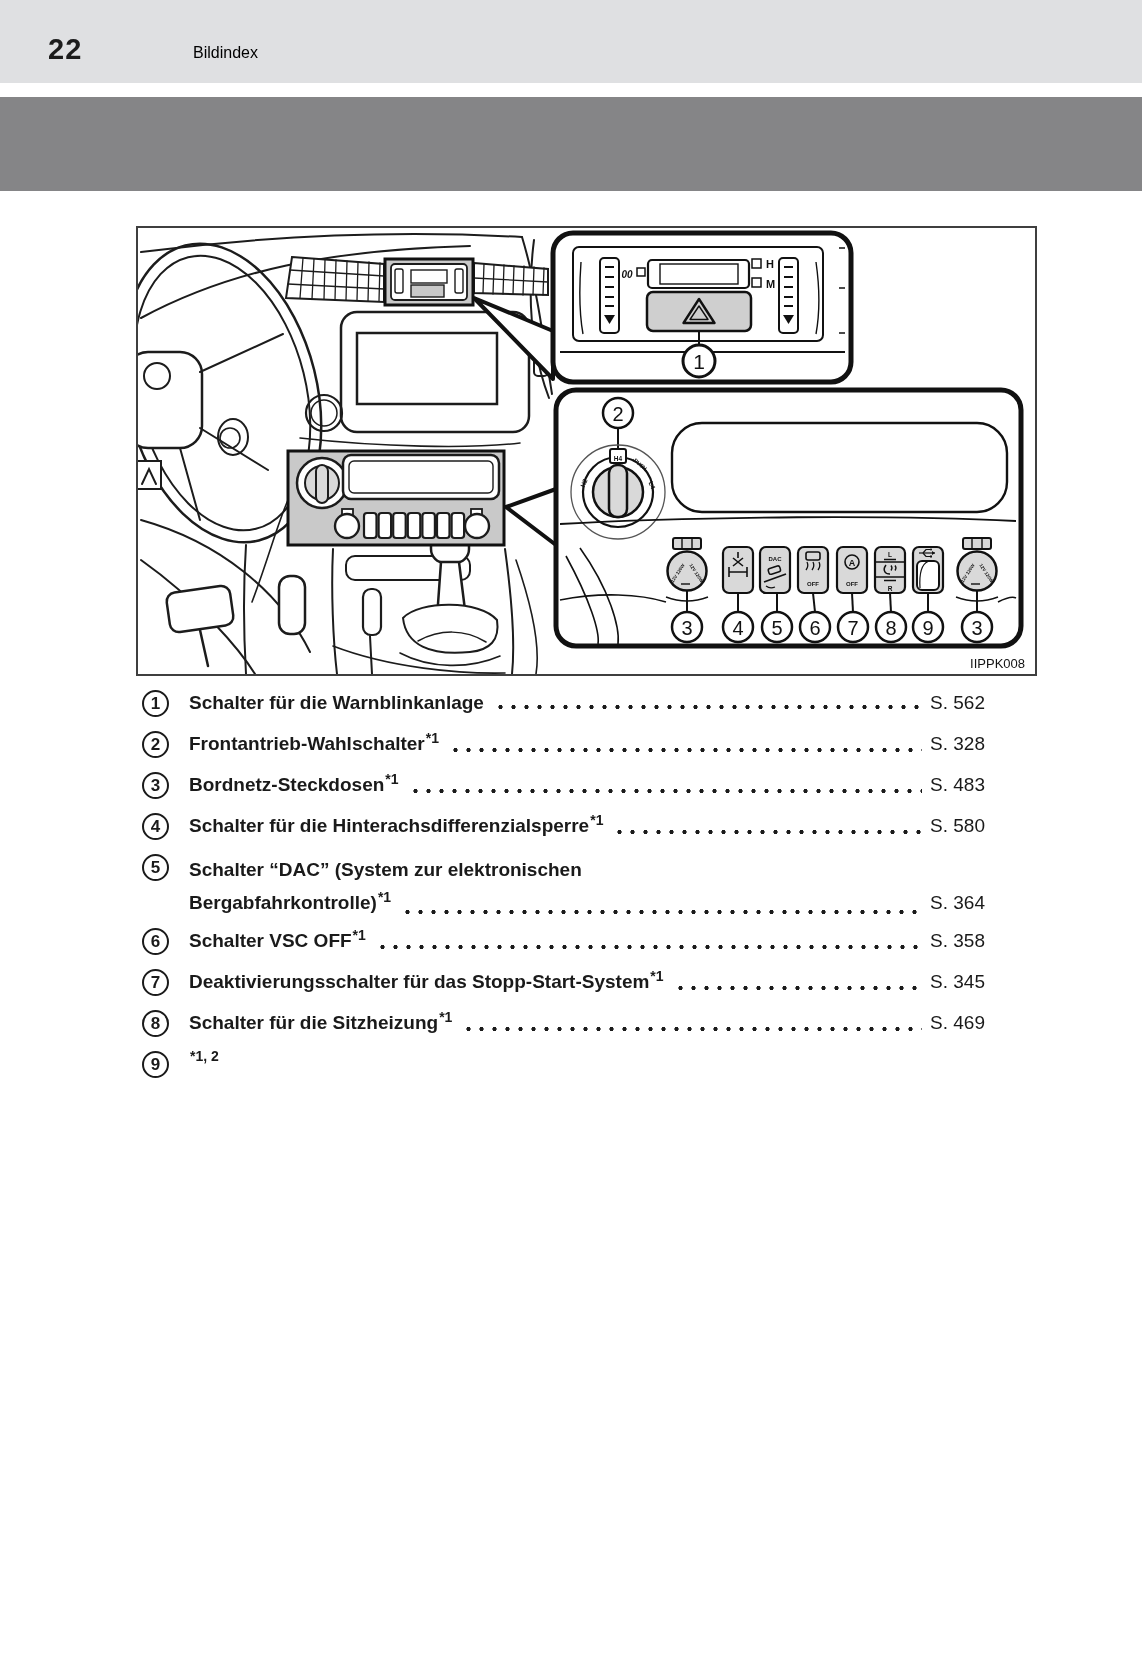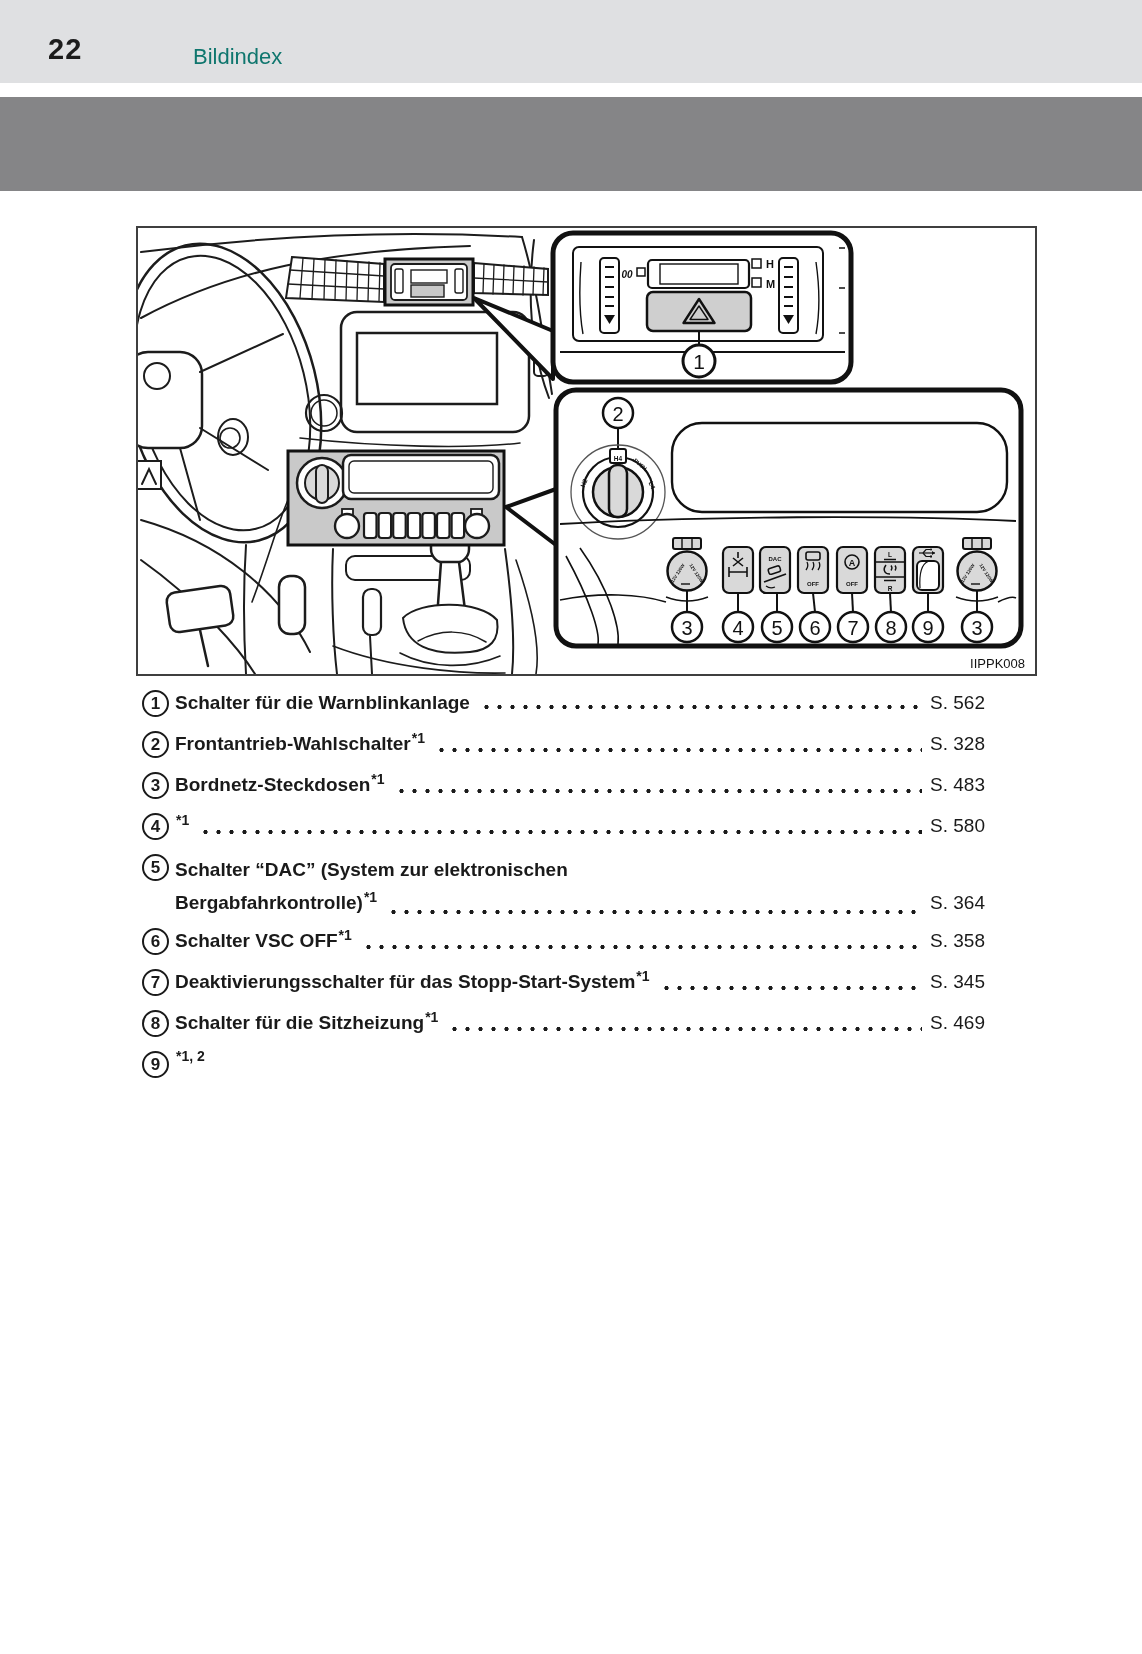--- a/index.html
+++ b/index.html
@@ -1,28 +1,28 @@
 <!DOCTYPE html>
 <html><head>
 <meta charset="utf-8">
 <style>
   html,body{margin:0;padding:0;background:#ffffff;}
   body{width:1142px;height:1654px;position:relative;font-family:"Liberation Sans",sans-serif;color:#1a1a1a;overflow:hidden;}
   .band-light{position:absolute;left:0;top:0;width:1142px;height:83px;background:#dfe0e2;}
   .band-dark{position:absolute;left:0;top:97px;width:1142px;height:94px;background:#858587;}
   .page-num{position:absolute;left:48px;top:33px;font-size:29px;font-weight:bold;color:#1c1c1c;letter-spacing:1px;}
-  .page-sec{position:absolute;left:193px;top:44px;font-size:22px;color:#0f766e;}
+  .page-sec{position:absolute;left:193px;top:44px;font-size:16px;color:#000000;}
   .figure-wrap{position:absolute;left:0;top:0;}
   
   .index{position:absolute;left:142px;top:684px;width:843px;}
   .row{display:flex;align-items:flex-start;height:41px;padding-top:5px;box-sizing:border-box;}
   .row.tall{height:74px;}
   .badge{flex:0 0 auto;width:23px;height:23px;border:2px solid #1a1a1a;border-radius:50%;
          text-align:center;font-size:17px;line-height:23px;font-weight:bold;margin-top:1px;}
-  .content{flex:1;margin-left:6px;min-width:0;}
+  .content{flex:1;margin-left:20px;min-width:0;}
   .line{display:flex;align-items:baseline;line-height:27px;font-size:19px;font-weight:bold;white-space:nowrap;}
   .row.tall .line{line-height:33px;text-align:center;}
   .itm-sup{font-size:14px;font-weight:bold;position:relative;top:-7px;margin-left:1px;}
   .leader{flex:1 1 auto;align-self:flex-end;height:6px;margin:0 8px 6px 10px;
           background-image:radial-gradient(circle,#1a1a1a 1.9px,transparent 2.3px);
           background-size:13px 6px;background-repeat:repeat-x;background-position:left bottom;}
   .pageref{flex:0 0 auto;font-weight:normal;}
   svg text{font-family:"Liberation Sans",sans-serif;fill:#111;}
 </style>
 </head>
@@ -344,20 +344,21 @@
           <span class="leader"></span>
           <span class="pageref">S. 483</span>
         </div>
       </div>
   </div>
 
   <div class="row">
     <span class="badge">4</span>
     <div class="content">
         <div class="line">
+          <span>Schalter für die Hinterachsdifferenzialsperre</span>
           <span class="itm-sup">*1</span>
           <span class="leader"></span>
           <span class="pageref">S. 580</span>
         </div>
       </div>
   </div>
 
   <div class="row tall">
     <span class="badge">5</span>
     <div class="content">

